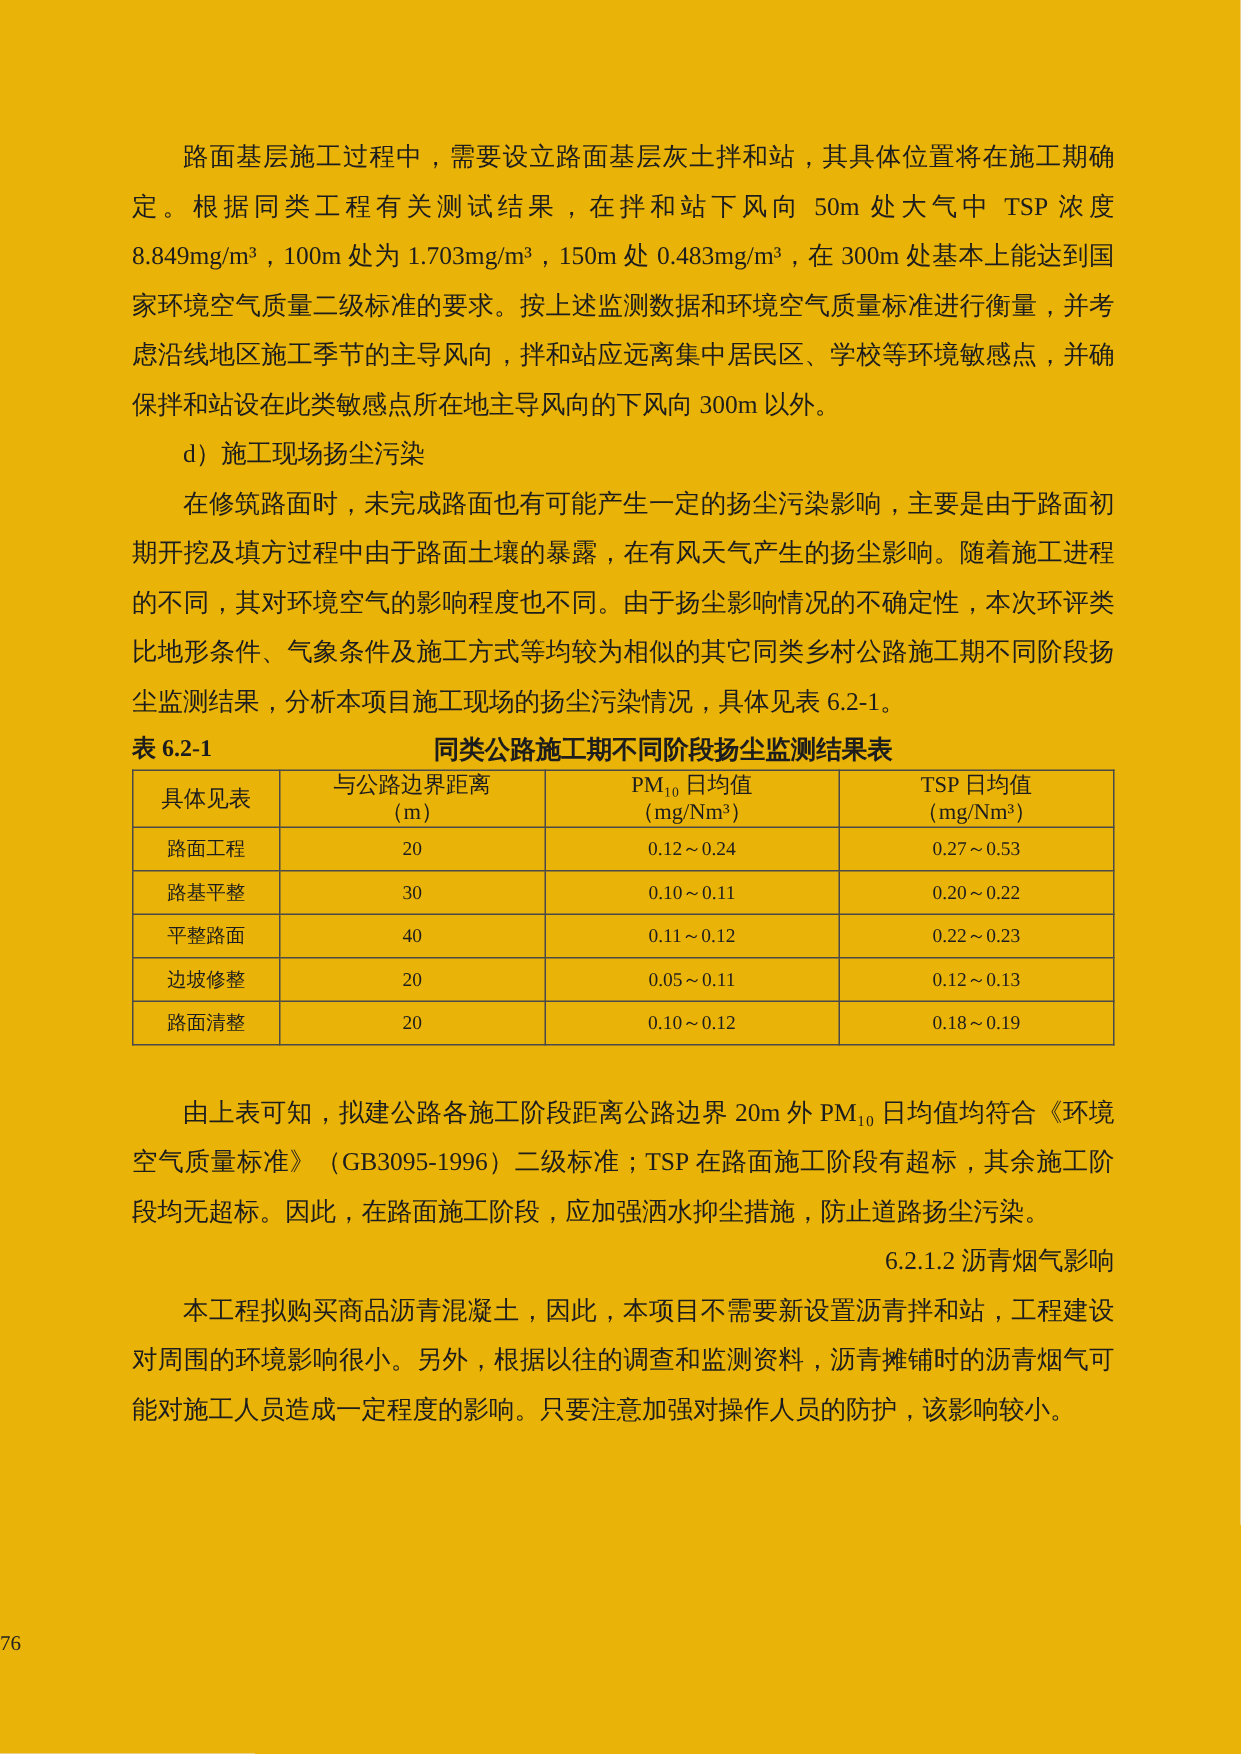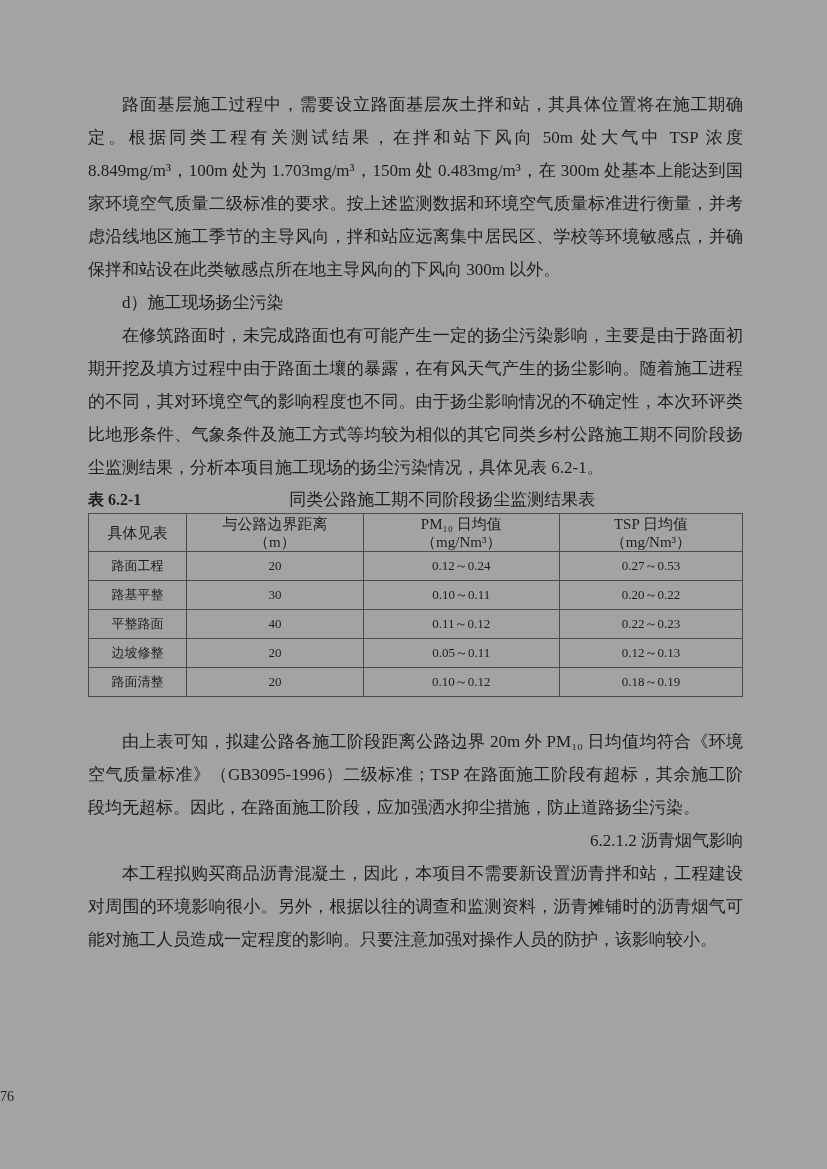--- a/index.html
+++ b/index.html
@@ -5,21 +5,21 @@
   html, body {
     margin: 0;
     padding: 0;
     background: #e8e8e8;
   }
   .page {
     position: relative;
     width: 827px;
     height: 1169px;
     margin: 0 auto;
-    background: #a3a3a3;
+    background: #eab308;
     font-family: "Liberation Serif", "DejaVu Serif", serif;
     color: #1d1d1d;
     overflow: hidden;
   }
   .content {
     position: absolute;
     left: 88px;
     top: 88px;
     width: 655px;
   }
@@ -49,21 +49,21 @@
     line-height: 26px;
   }
   .table-caption .label {
     font-weight: bold;
     font-size: 16px;
     white-space: nowrap;
   }
   .table-caption .title {
     flex: 1;
     text-align: center;
-    font-weight: normal;
+    font-weight: bold;
     font-size: 17px;
   }
   table.data-table {
     width: 655px;
     border-collapse: collapse;
     table-layout: fixed;
   }
   table.data-table th,
   table.data-table td {
     border: 1px solid #4a4a4a;

